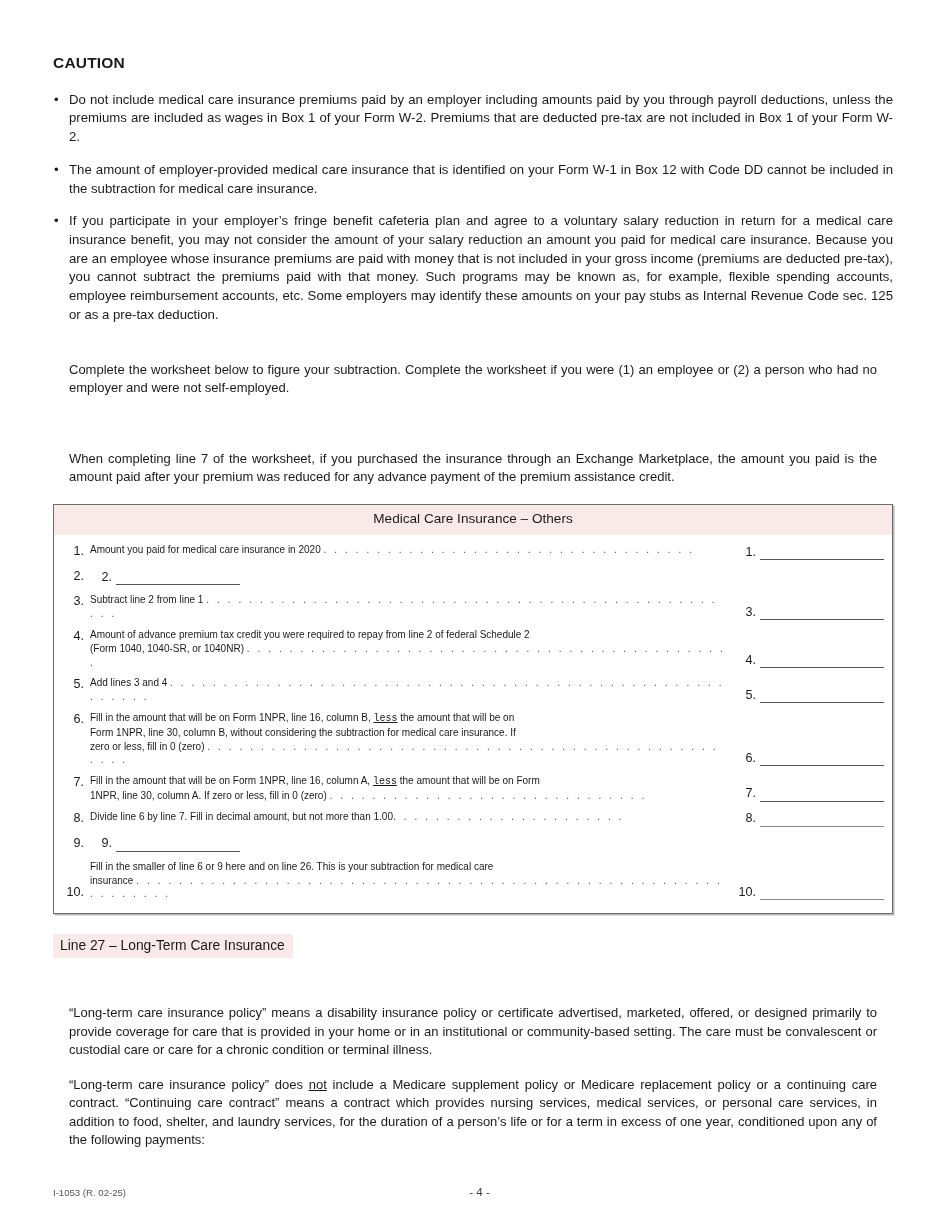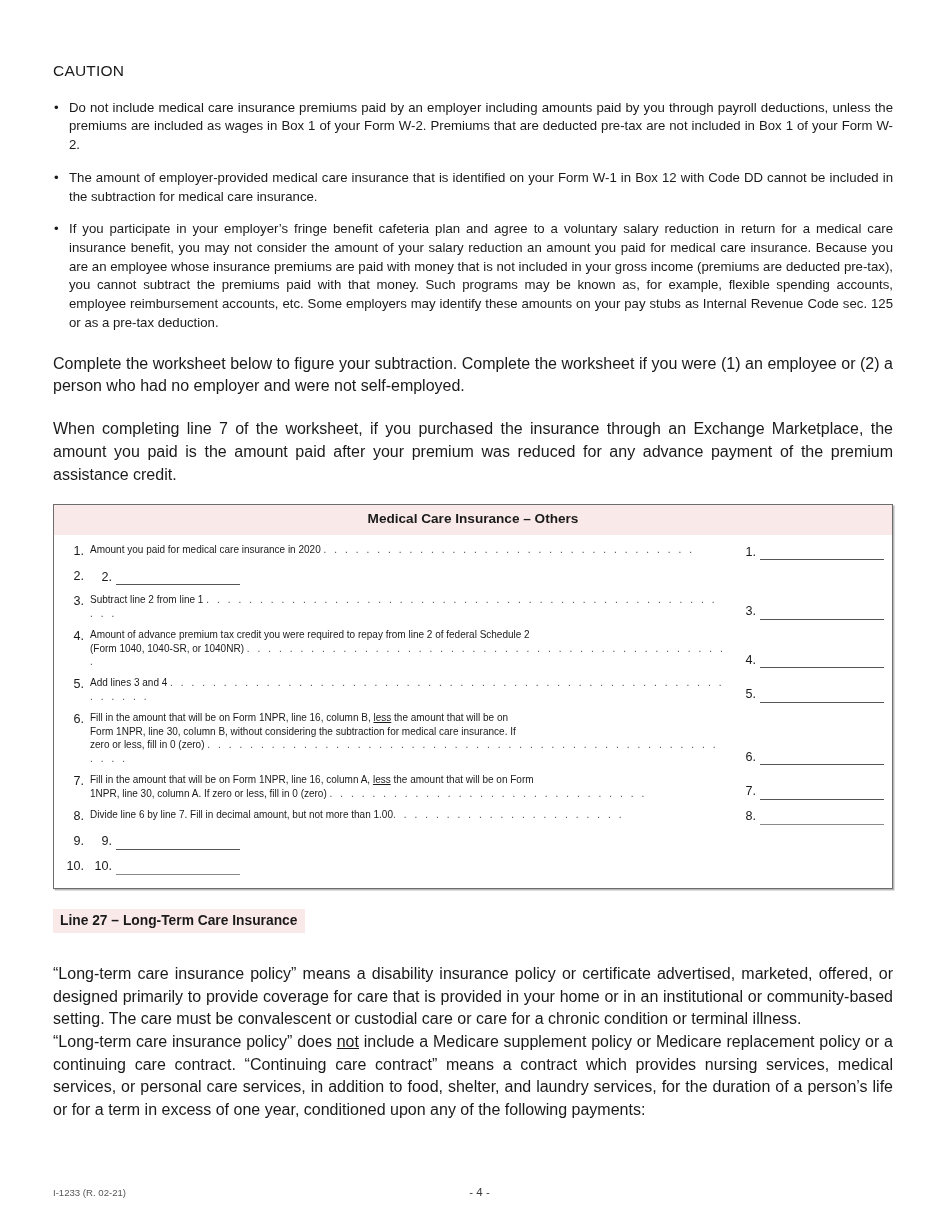--- a/index.html
+++ b/index.html
@@ -20,23 +20,23 @@
     left: 0; top: 0;
     width: 950px;
     height: 1230px;
     box-sizing: border-box;
     padding: 46px 57px 0 53px;
   }
 
   
   .caution-heading {
     font-size: 15.5px;
-    font-weight: normal;
+    font-weight: bold;
     letter-spacing: 0.2px;
-    margin: 16px 0 18px 0;
+    margin: 8px 0 18px 0;
     line-height: 1.2;
   }
 
   
   .bullet-list { margin: 0; padding: 0; list-style: none; }
   .bullet {
     position: relative;
     padding-left: 16px;
     margin-bottom: 14px;
     font-size: 13.2px;
@@ -47,40 +47,40 @@
   .bullet .dot {
     position: absolute;
     left: 1px;
     top: 0;
     line-height: 1.42;
     font-size: 13.2px;
   }
 
   
   .para {
-    font-size: 16px;
+    font-size: 13px;
     line-height: 1.42;
     text-align: justify;
-    margin: 0;
+    margin: 16px;
   }
   .gap-lg { height: 20px; }
   .gap-sm { height: 10px; }
 
   
   .worksheet {
     border: 1px solid #6c6c6c;
     box-shadow: 1.5px 1.5px 0 0 #b9b9b9;
     background: #ffffff;
     margin-top: 18px;
   }
   .ws-title {
     background: #fae9e9;
     text-align: center;
     font-size: 13.6px;
-    font-weight: bold;
+    font-weight: normal;
     padding: 6px 0 7px 0;
     line-height: 1.25;
   }
   .ws-body {
     padding: 8px 8px 10px 8px;
   }
   .ws-row {
     display: flex;
     align-items: flex-start;
     margin-bottom: 7px;
@@ -116,28 +116,28 @@
     align-self: flex-end;
   }
   .ws-blank {
     flex: 0 0 124px;
     border-bottom: 1px solid #555;
     height: 16px;
     align-self: flex-end;
     margin-bottom: 1px;
   }
   .ws-blank.light { border-bottom-color: #8a8a8a; }
-  u.lessu { text-decoration: underline; }
+  u.lessu { text-decoration: underline; font-family: Liberation Mono, monospace; }
 
   
   .section-band {
     display: inline-block;
     background: #fae9e9;
     font-size: 13.8px;
-    font-weight: bold;
+    font-weight: normal;
     padding: 3px 8px 4px 7px;
     margin-top: 20px;
     line-height: 1.25;
   }
 
   
   .footer {
     position: absolute;
     left: 53px;
     right: 57px;
@@ -248,20 +248,21 @@
       </div>
 
       <div class="ws-row">
         <div class="ws-num">9.</div>
         <div class="ws-ansnum">9.</div>
         <div class="ws-blank"></div>
       </div>
 
       <div class="ws-row">
         <div class="ws-num">10.</div>
+        <div class="ws-text">Fill in the smaller of line 6 or 9 here and on line 26. This is your subtraction for medical care<br>insurance <span class="leader">. . . . . . . . . . . . . . . . . . . . . . . . . . . . . . . . . . . . . . . . . . . . . . . . . . . . . . . . . . . . . . .</span></div>
         <div class="ws-ansnum">10.</div>
         <div class="ws-blank light"></div>
       </div>
 
     </div>
   </div>
 
   <div>
     <div class="section-band">Line 27 – Long-Term Care Insurance</div>
 
@@ -277,17 +278,17 @@
     
 
     
 
     
 
     
   </div>
 
   <div class="footer">
-    <div class="footer-left">I-1233 (R. 02-21)</div>
+    <div class="footer-left">I-1053 (R. 02-25)</div>
     <div class="footer-center">- 4 -</div>
   </div>
 
 </div>
 
 </body></html>

